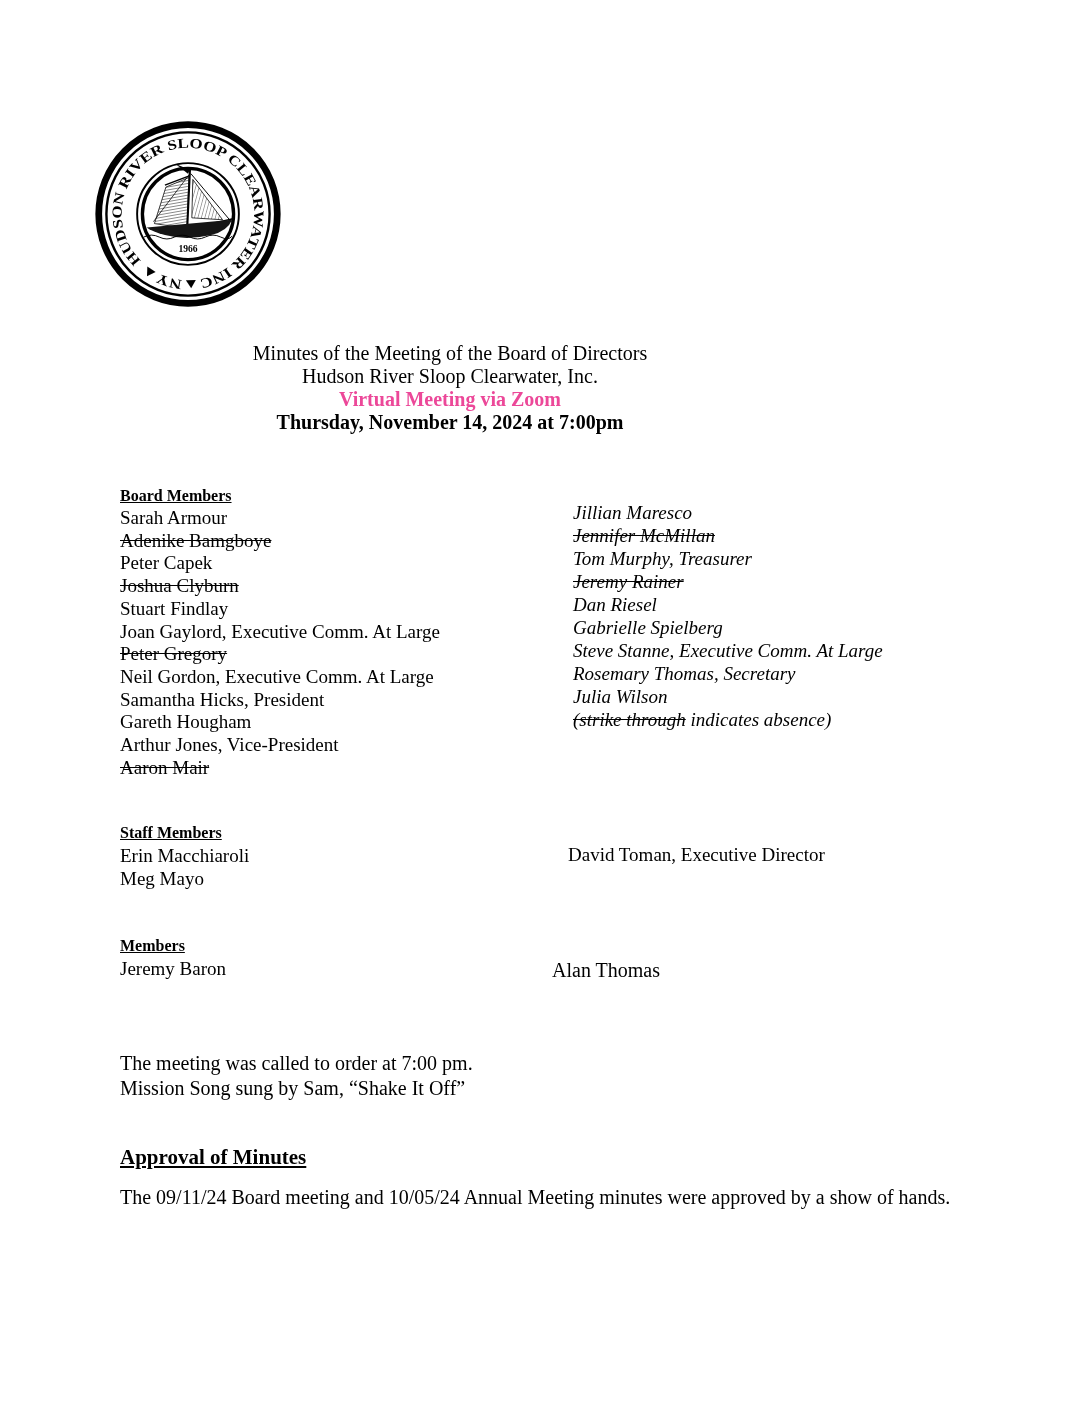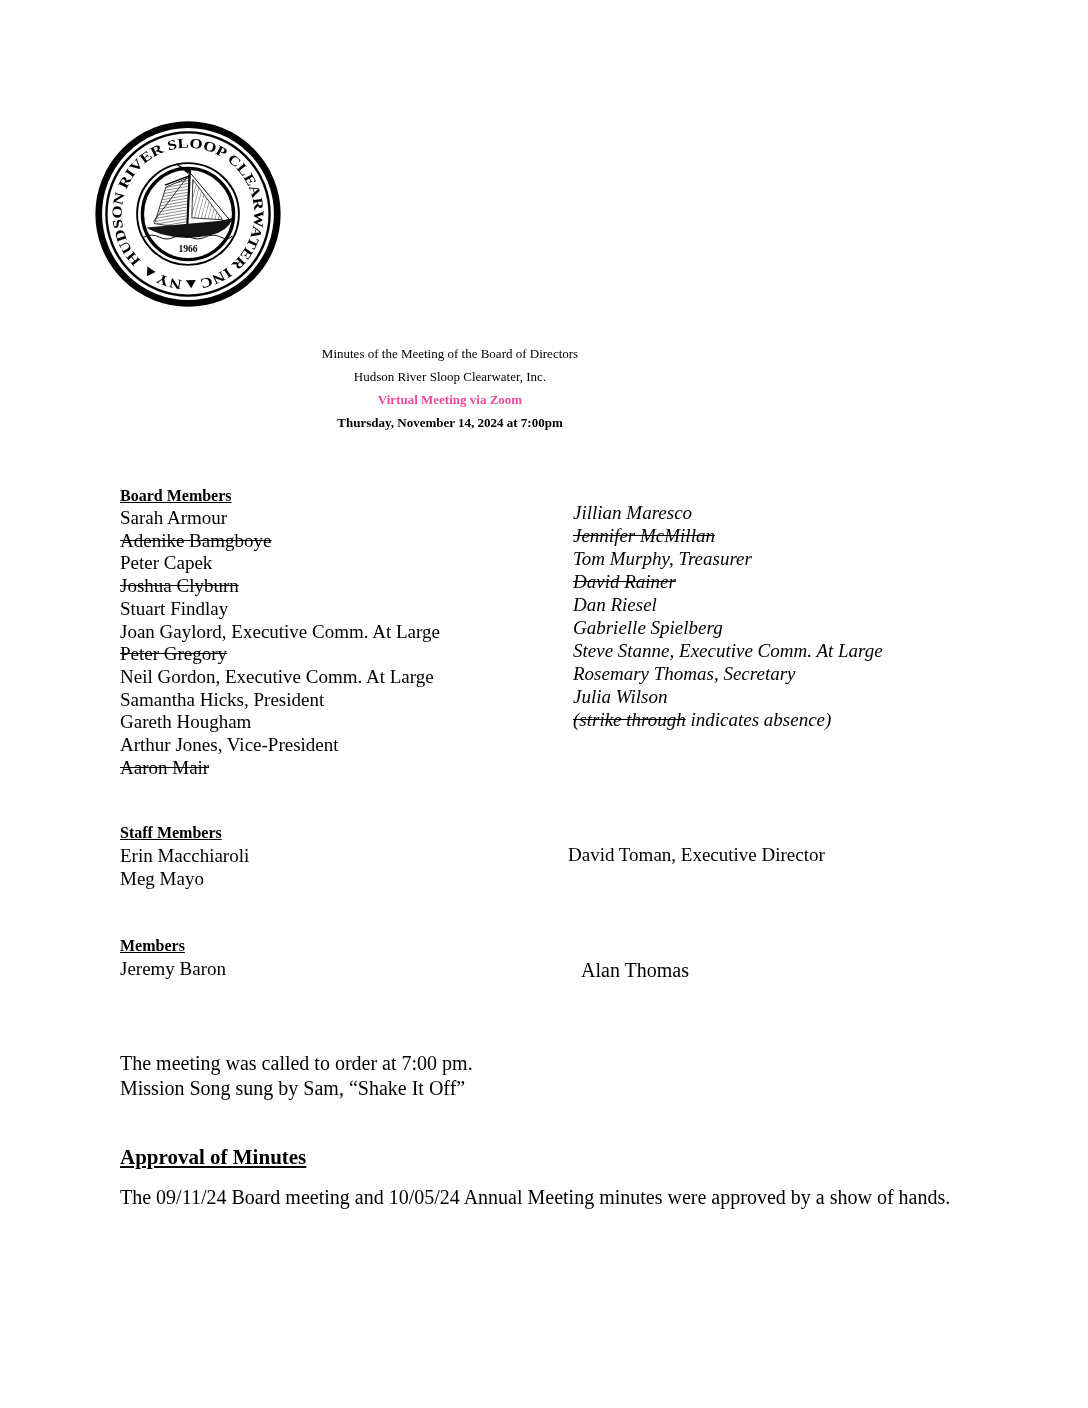--- a/index.html
+++ b/index.html
@@ -9,38 +9,38 @@
     height:1408px;
     background:#ffffff;
     font-family:"Liberation Serif", serif;
     color:#000;
     overflow:hidden;
   }
   .struck{text-decoration:line-through;}
   .seal{position:absolute;left:92px;top:118px;width:192px;height:192px;}
   .title-block{
     position:absolute;left:0;top:342px;width:900px;
-    text-align:center;font-size:13px;line-height:23px;
+    text-align:center;font-size:20px;line-height:23px;
   }
   .title-line{white-space:nowrap;}
   .accent-line{color:#ec4899;font-weight:700;}
   .bold-line{font-weight:700;}
   .heading{
     font-weight:700;text-decoration:underline;
     font-size:16px;margin:0 0 2px 0;
   }
   .name-list{font-size:19px;}
   .name-line{line-height:23px;white-space:nowrap;}
   .board-left{position:absolute;left:120px;top:487px;}
   .board-left .name-line{line-height:22.7px;}
   .board-right{position:absolute;left:573px;top:501px;font-style:italic;}
   .staff-block{position:absolute;left:120px;top:824px;}
   .staff-right{position:absolute;left:568px;top:844px;font-size:19px;white-space:nowrap;}
   .members-block{position:absolute;left:120px;top:937px;}
-  .members-right{position:absolute;left:581px;top:959px;font-size:20px;white-space:nowrap;}
+  .members-right{position:absolute;left:552px;top:959px;font-size:20px;white-space:nowrap;}
   .body-block{position:absolute;left:120px;top:1051px;font-size:20px;line-height:24.5px;}
   .body-block div{white-space:nowrap;}
   .approval-block{position:absolute;left:120px;top:1145px;width:840px;font-size:20px;}
   .approval-block .heading{font-size:21px;margin-bottom:13px;}
   .approval-text{line-height:28.5px;}
 </style>
 </head>
 <body>
 
 <div class="page">
@@ -102,21 +102,21 @@
         <div class="name-line"><span class="struck">Aaron Mair</span><span></span></div>
       </div>
   </div>
 
   <div class="board-right name-list">
     <div>
 
     <div class="name-line"><span>Jillian Maresco</span><span></span></div>
         <div class="name-line"><span class="struck">Jennifer McMillan</span><span></span></div>
         <div class="name-line"><span>Tom Murphy, Treasurer</span><span></span></div>
-        <div class="name-line"><span class="struck">David Rainer</span><span></span></div>
+        <div class="name-line"><span class="struck">Jeremy Rainer</span><span></span></div>
         <div class="name-line"><span>Dan Riesel</span><span></span></div>
         <div class="name-line"><span>Gabrielle Spielberg</span><span></span></div>
         <div class="name-line"><span>Steve Stanne, Executive Comm. At Large</span><span></span></div>
         <div class="name-line"><span>Rosemary Thomas, Secretary</span><span></span></div>
         <div class="name-line"><span>Julia Wilson</span><span></span></div>
         <div class="name-line"><span class="struck">(strike through</span><span> indicates absence)</span></div>
       </div>
   </div>
 
   <div class="staff-block name-list">

